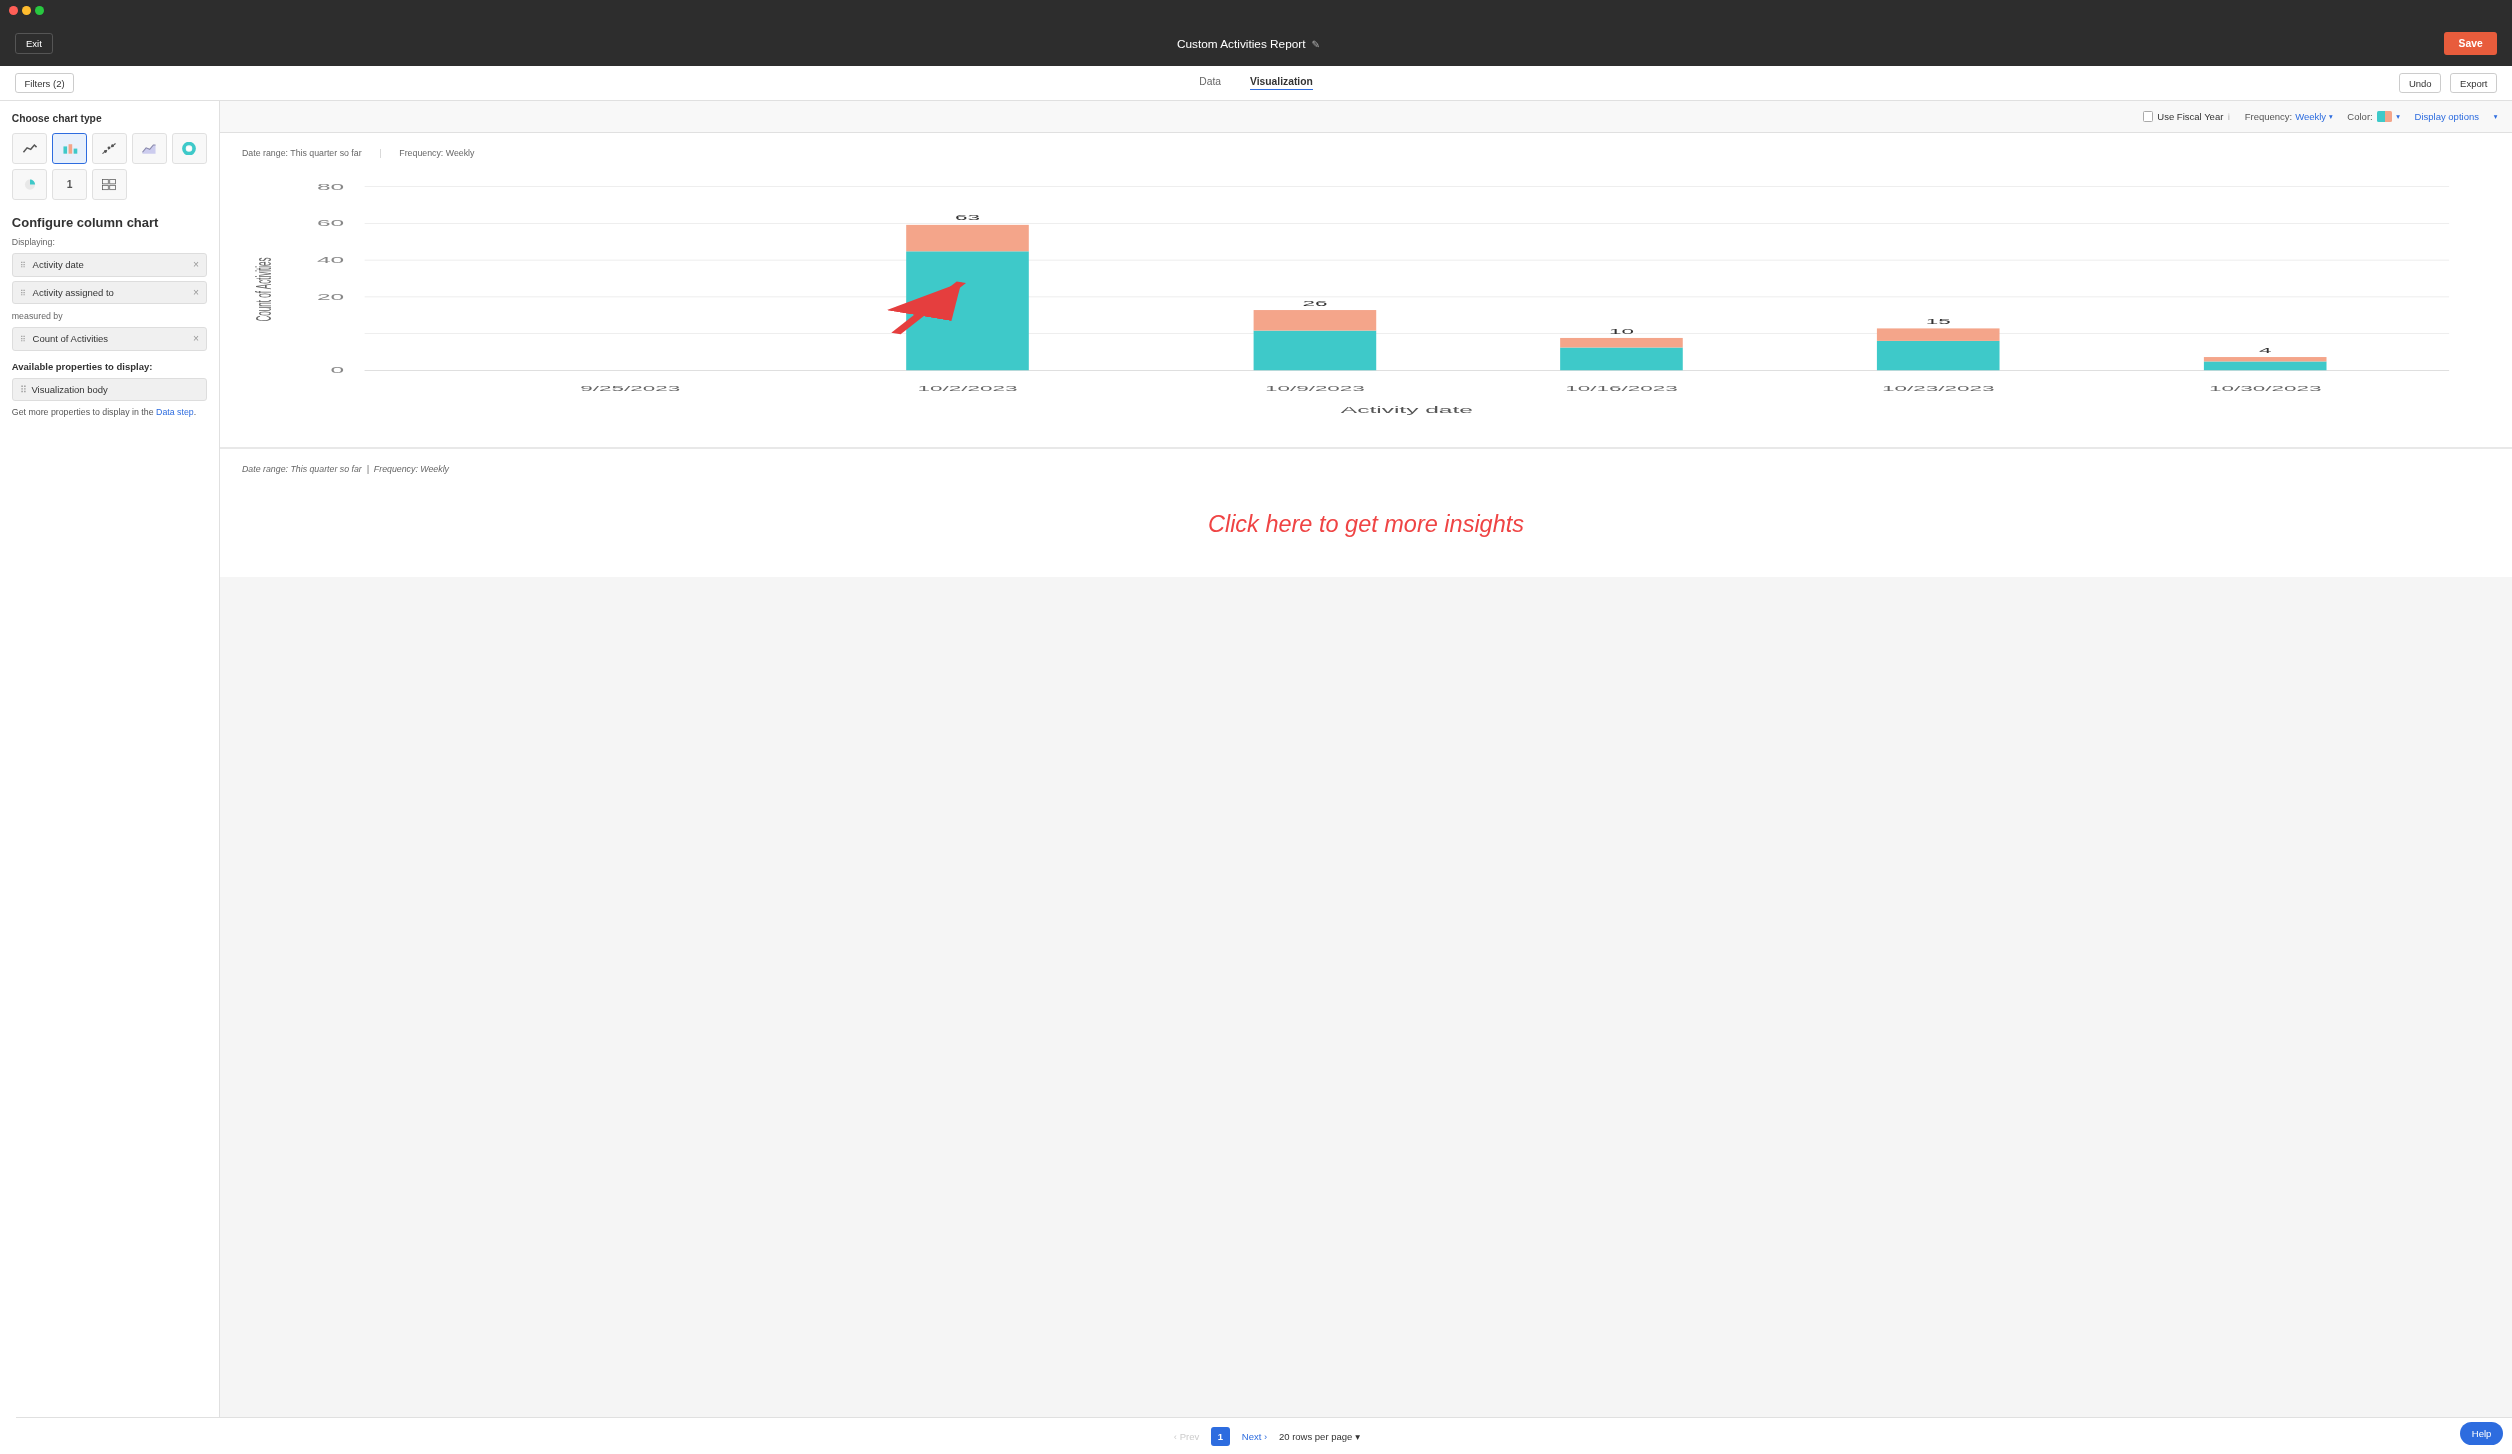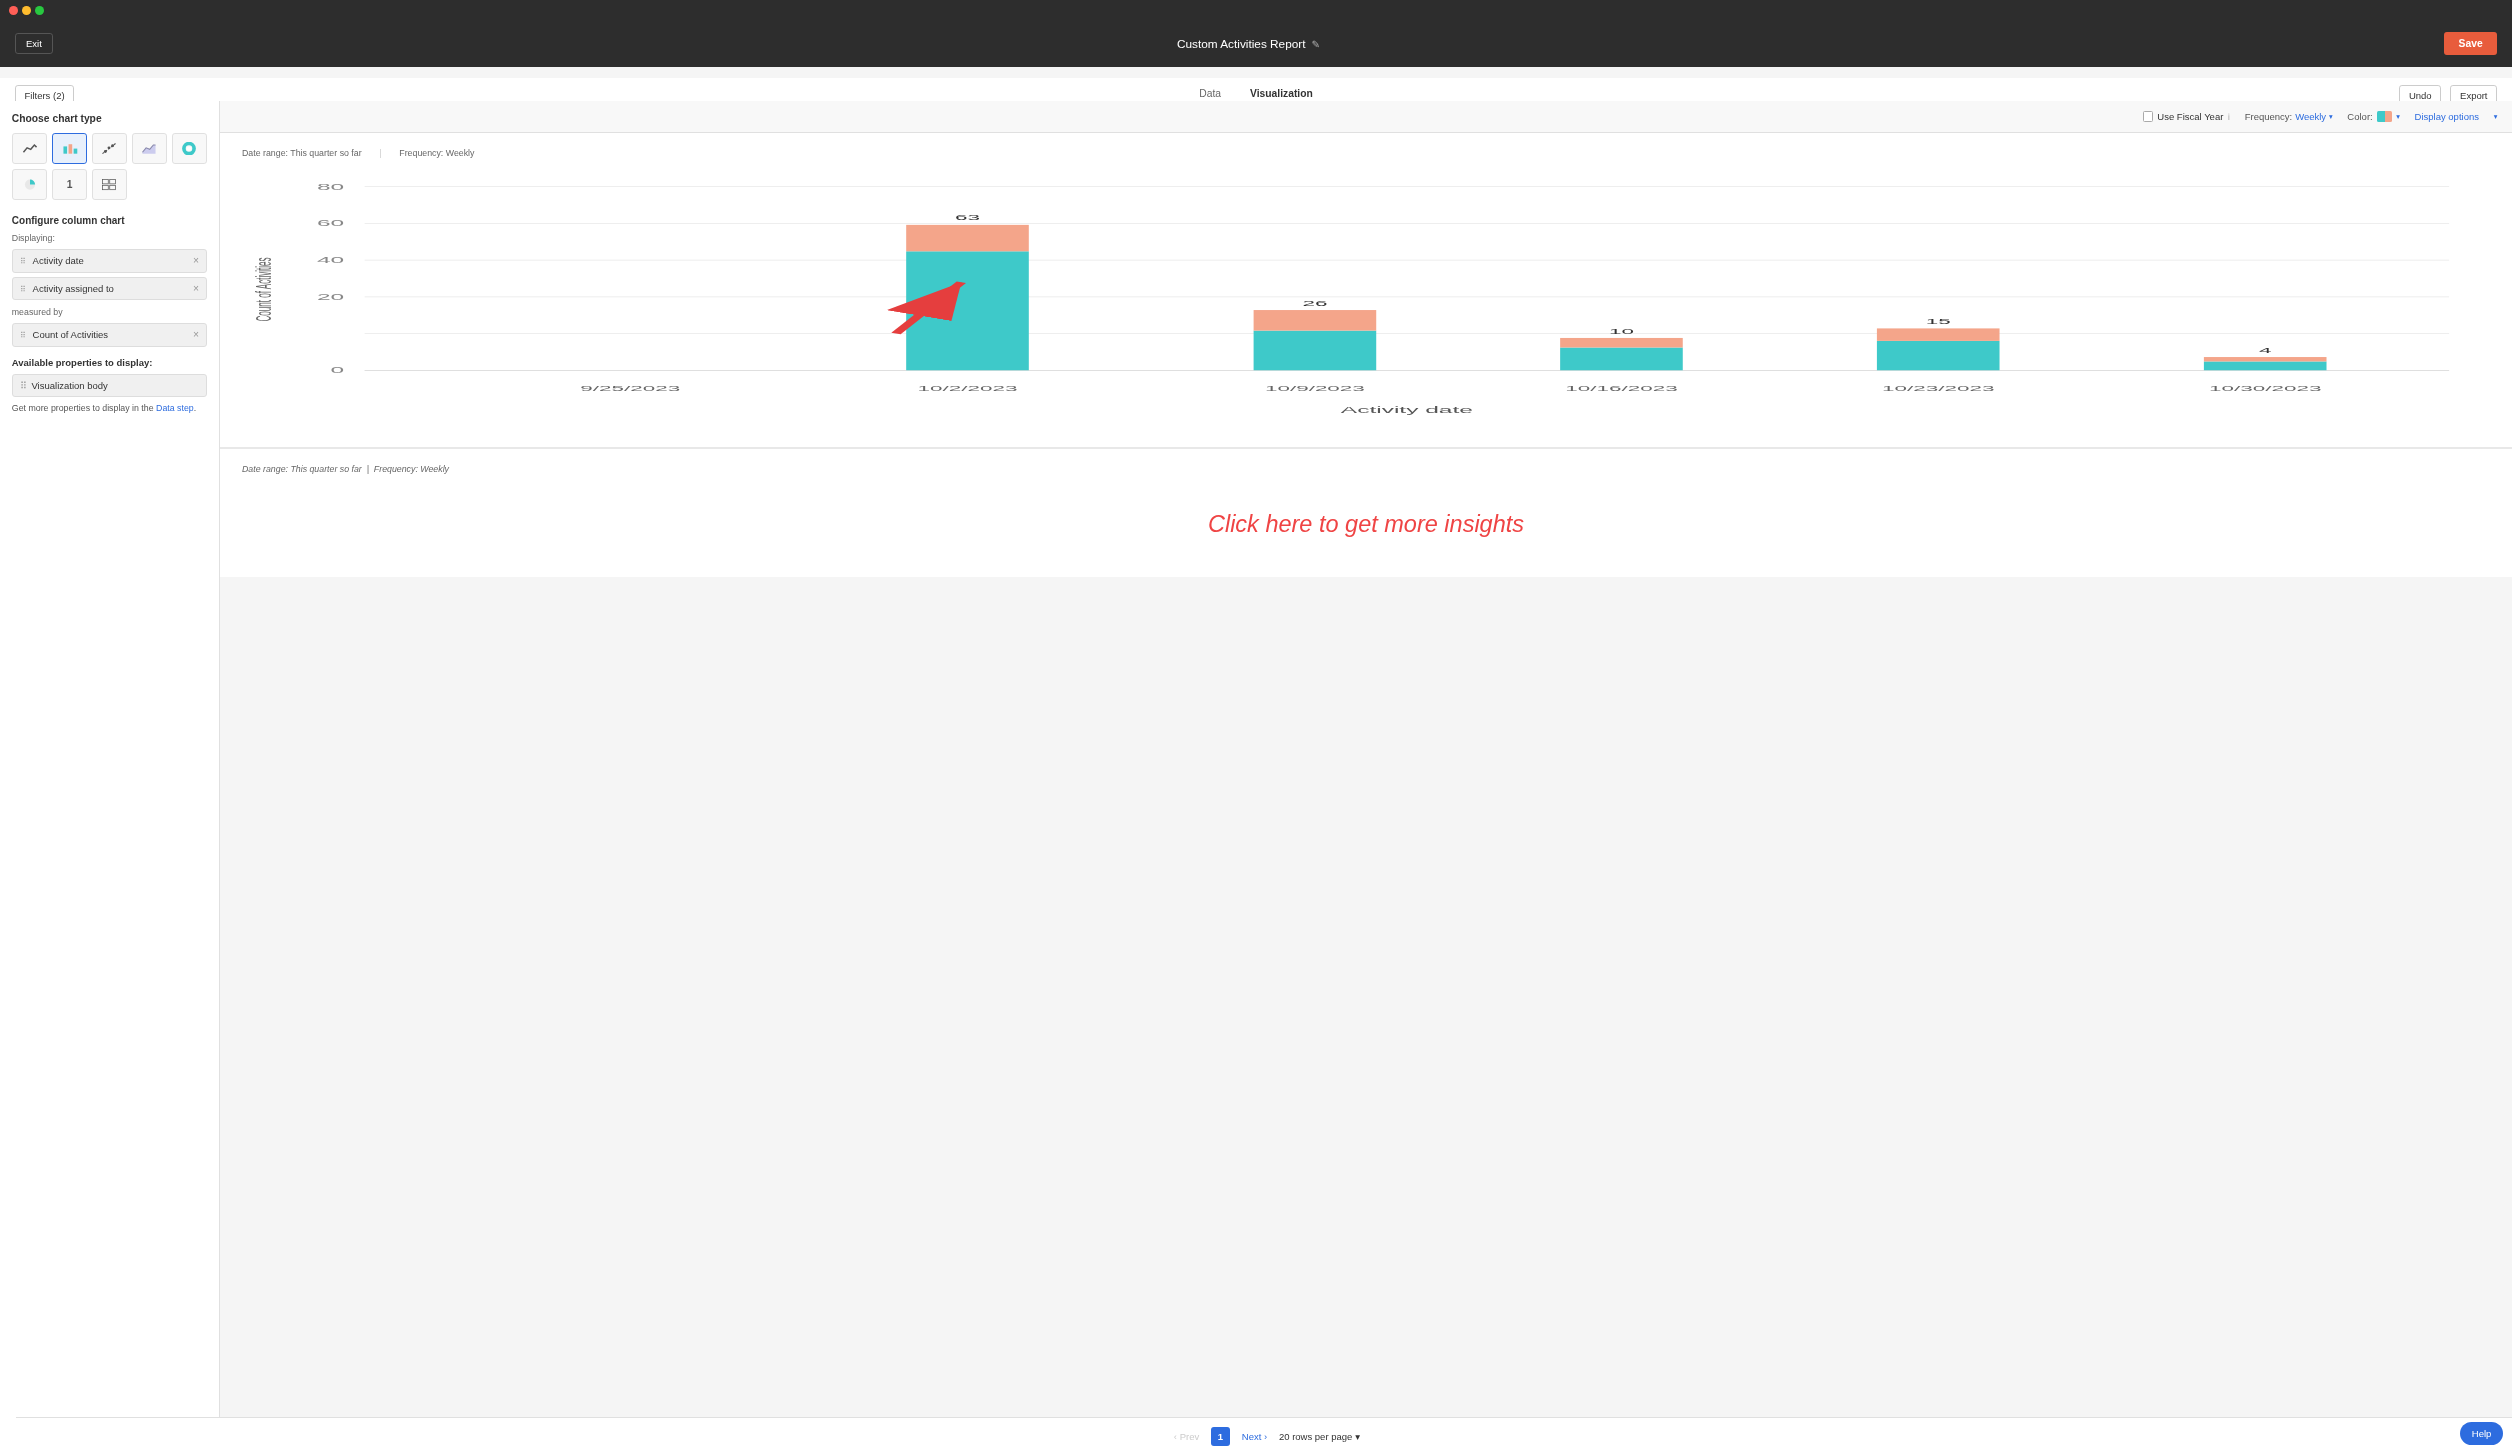--- a/index.html
+++ b/index.html
@@ -31,21 +31,21 @@
       display: flex; align-items: center; gap: 5.9px;
     }
     .edit-icon { color: #aaa; font-size: 10.3px; cursor: pointer; }
     .save-btn {
       background: #e85c3c; border: none; color: #fff;
       padding: 5.9px 14.7px; border-radius: 2.9px; font-size: 10.3px; font-weight: 600; cursor: pointer;
     }
 
     
     .tabbar {
-      position: absolute; top: 78px; left: 0; width: 100%; height: 35px;
+      position: absolute; top: 66px; left: 0; width: 100%; height: 35px;
       background: #fff; border-bottom: 0.7px solid #e0e0e0;
       display: flex; align-items: center; justify-content: center;
     }
     .filter-btn {
       position: absolute; left: 14.7px;
       background: transparent; border: 0.7px solid #ccc; color: #333;
       padding: 3.7px 8.8px; border-radius: 2.9px; font-size: 9.5px; cursor: pointer;
     }
     .tabs { display: flex; gap: 29px; align-items: center; }
     .tab {
@@ -87,21 +87,21 @@
       font-size: 11.8px; height: 31px;
     }
     .chart-type-btn.active {
       border-color: #2d6cdf; background: #e8f0fb;
     }
     .chart-types-row2 {
       display: grid; grid-template-columns: repeat(5, 1fr); gap: 4.4px;
       margin-bottom: 14.7px;
     }
     .sub-title {
-      font-size: 10px; font-weight: 600; color: #333; margin-bottom: 7.3px;
+      font-size: 13px; font-weight: 600; color: #333; margin-bottom: 7.3px;
       margin-top: 11.8px;
     }
     .sub-label {
       font-size: 8.8px; color: #666; margin-bottom: 5.9px;
     }
     .field-tag {
       background: #f0f0f0; border: 0.7px solid #ddd;
       border-radius: 2.9px; padding: 5.1px 7.3px;
       font-size: 9.5px; color: #333;
       display: flex; align-items: center; justify-content: space-between;

